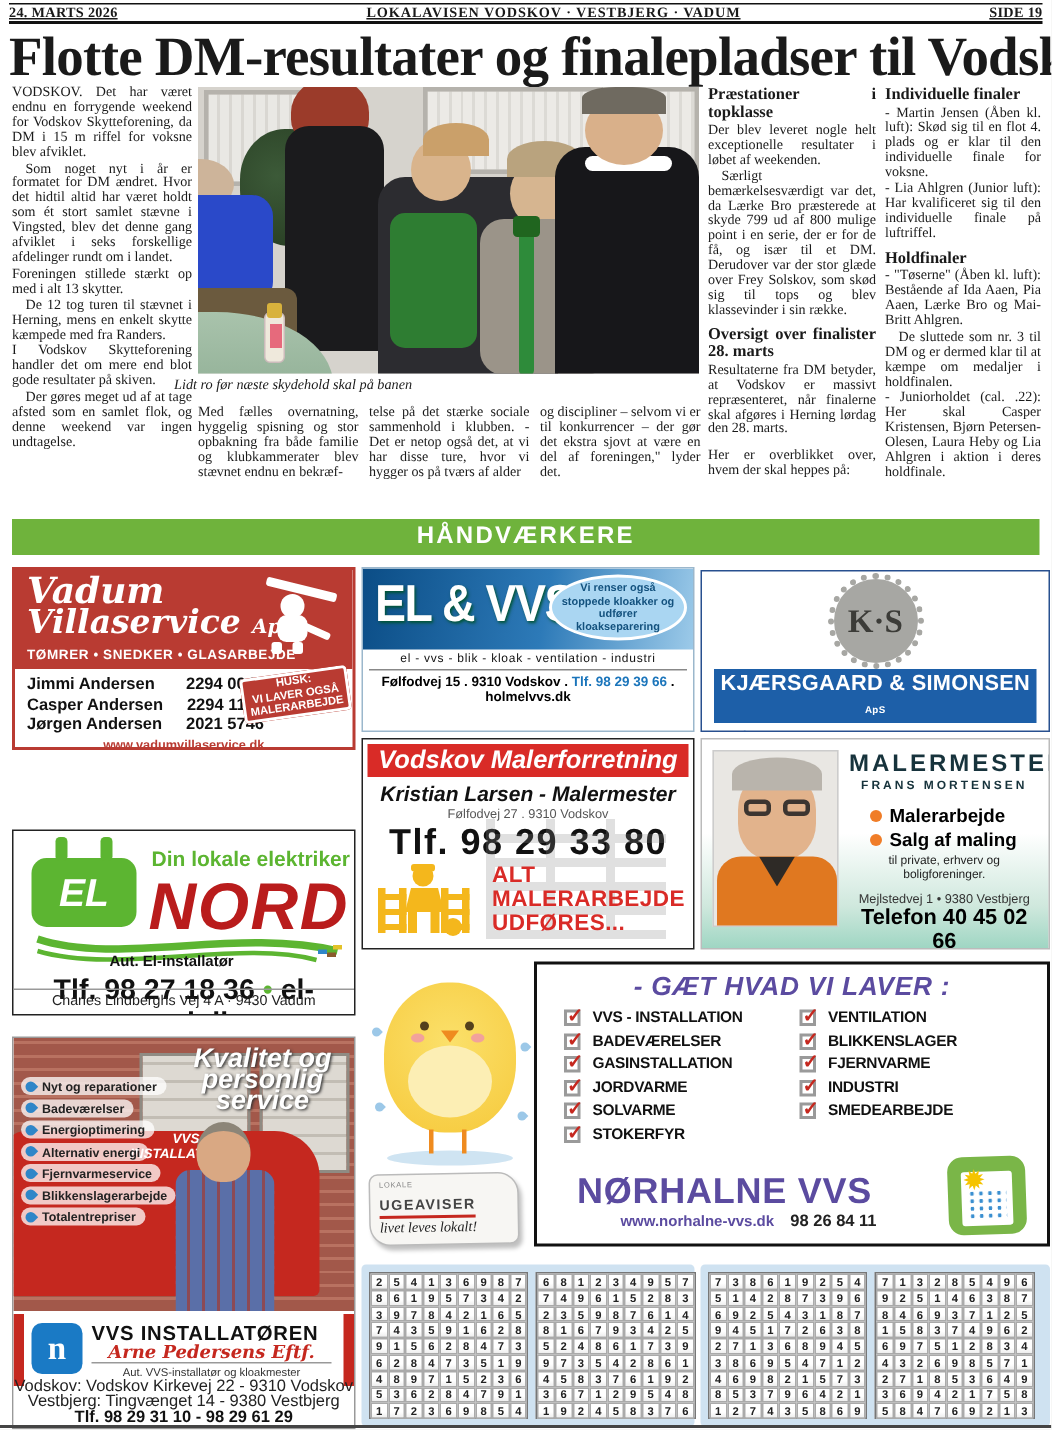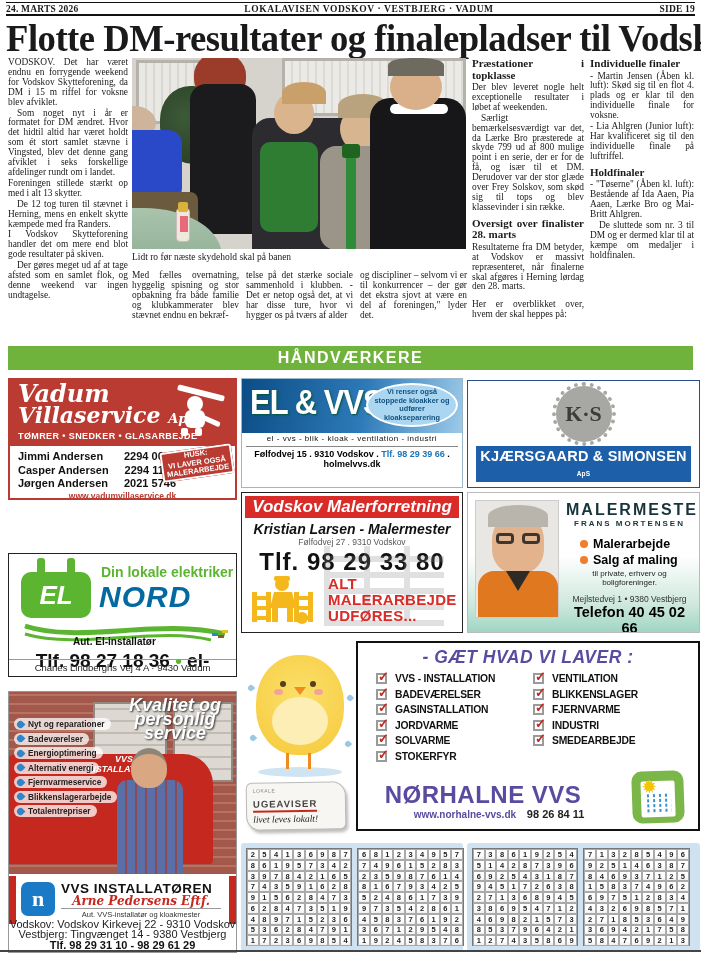--- a/index.html
+++ b/index.html
@@ -7,43 +7,43 @@
   #page {
     position:relative; width:701px; height:953px; margin:0 auto;
     background:#fff; overflow:hidden;
     font-family:"Liberation Serif", serif; color:#1a1a1a;
   }
   
   .masthead {
     position:absolute; left:6px; right:6px; top:2px; height:14px;
     border-top:1px solid #111; border-bottom:2px solid #111;
     display:flex; justify-content:space-between; align-items:center;
-    font-size:9.5px; font-weight:bold; letter-spacing:.2px;
+    font-size:9.5px; font-weight:bold; letter-spacing:.2px;text-decoration:underline;
   }
   .masthead .mid { letter-spacing:.6px; }
   
   .headline {
     position:absolute; left:6px; top:17px; width:690px;
     font-size:37px; font-weight:bold; letter-spacing:-.5px;
     white-space:nowrap; transform:scaleX(.99); transform-origin:left;
   }
   
   .acol { position:absolute; top:58px; font-size:9.4px; line-height:9.9px; text-align:justify; }
   .acol p { margin-bottom:1px; }
   .acol p.ind { text-indent:9px; }
   .acol h3 { font-size:11px; line-height:11.5px; margin:5px 0 2px; }
   .acol h3.first { margin-top:0; }
   .photo {
     position:absolute; left:132px; top:58px; width:334px; height:191px;
     background:#d6d3cd; overflow:hidden;
   }
   .ph { position:absolute; }
   .caption {
-    position:absolute; left:132px; top:252px; width:334px;
-    font-size:9.5px;
+    position:absolute; left:116px; top:252px; width:334px;
+    font-style:italic; font-size:9.5px;
   }
   .midcol { position:absolute; top:270px; width:107px; font-size:9.4px; line-height:10px; text-align:justify; }
   
   .banner {
     position:absolute; left:8px; top:346px; width:685px; height:24px;
     background:#6fb33c; color:#fff; display:flex; align-items:center; justify-content:center;
     font-family:"Liberation Sans", sans-serif; font-weight:bold; font-size:16px; letter-spacing:1.5px;
   }
   
   .ad { position:absolute; font-family:"Liberation Sans", sans-serif; background:#fff; overflow:hidden; }
@@ -107,21 +107,21 @@
   .frans-note { font-size:8px; color:#222; margin-top:2px; }
   .frans-addr { font-size:8.5px; color:#333; margin-top:7px; }
   .frans-phone { font-weight:bold; font-size:14.5px; color:#000; }
   
   .ad-elnord { left:8px; top:553px; width:229px; height:124px; border:1px solid #222; }
   .elnord-tag { position:absolute; left:92px; top:10px; color:#5cb531; font-weight:bold; font-size:14px; }
   .plug { position:absolute; left:12px; top:18px; width:70px; height:46px; background:#5cb531; border-radius:10px; display:flex; align-items:center; justify-content:center; }
   .plug:before, .plug:after { content:""; position:absolute; top:-14px; width:8px; height:16px; background:#5cb531; border-radius:3px; }
   .plug:before { left:16px; } .plug:after { right:16px; }
   .plug span { color:#fff; font-weight:bold; font-style:italic; font-size:26px; }
-  .elnord-nord { position:absolute; left:90px; top:26px; font-weight:bold; font-style:italic; font-size:30px; letter-spacing:1px; color:#0369a1; }
+  .elnord-nord { position:absolute; left:90px; top:26px; font-weight:bold; font-style:italic; font-size:44px; letter-spacing:1px; color:#b91c1c; }
   .elnord-swoosh { position:absolute; left:10px; top:66px; }
   .elnord-aut { position:absolute; left:64px; top:82px; font-weight:bold; font-size:10px; color:#111; }
   .elnord-phone { position:absolute; left:0; right:0; top:96px; text-align:center; font-weight:bold; font-size:19px; color:#111; }
   .elnord-phone .gdot { color:#5cb531; }
   .elnord-addr { position:absolute; left:0; right:0; bottom:3px; border-top:1px solid #999; padding-top:2px; text-align:center; font-size:9.5px; color:#222; }
   
   .ad-vvs { left:8px; top:691px; width:229px; height:262px; border:1px solid #999; }
   .vvs-photo { position:relative; width:100%; height:182px; overflow:hidden;
      background:repeating-linear-gradient(0deg,#a2584a 0 7px,#b97261 7px 9px); }
   .vvs-garage { position:absolute; top:10px; width:74px; height:80px; background:repeating-linear-gradient(0deg,#ddd9d2 0 10px,#c2bdb4 10px 12px); border:2px solid #8f8b83; }
@@ -250,20 +250,21 @@
     <p style="margin-top:8px;">Her er overblikket over, hvem der skal heppes på:</p>
   </div>
 
   <div class="acol" style="left:590px; width:104px;">
     <h3 class="first">Individuelle finaler</h3>
     <p>- Martin Jensen (Åben kl. luft): Skød sig til en flot 4. plads og er klar til den individuelle finale for voksne.</p>
     <p>- Lia Ahlgren (Junior luft): Har kvalificeret sig til den individuelle finale på luftriffel.</p>
     <h3>Holdfinaler</h3>
     <p>- "Tøserne" (Åben kl. luft): Bestående af Ida Aaen, Pia Aaen, Lærke Bro og Mai-Britt Ahlgren.</p>
     <p class="ind">De sluttede som nr. 3 til DM og er dermed klar til at kæmpe om medaljer i holdfinalen.</p>
+    <p>- Juniorholdet (cal. .22): Her skal Casper Kristensen, Bjørn Petersen-Olesen, Laura Heby og Lia Ahlgren i aktion i deres holdfinale.</p>
   </div>
 
   <div class="banner">
     <span>HÅNDVÆRKERE</span>
   </div>
 
   <div class="ad ad-vadum">
     <div class="vadum-top">
       <div class="vadum-name1">Vadum</div>
       <div class="vadum-name2"><span>Villaservice</span> <span class="vadum-aps">ApS</span></div>

